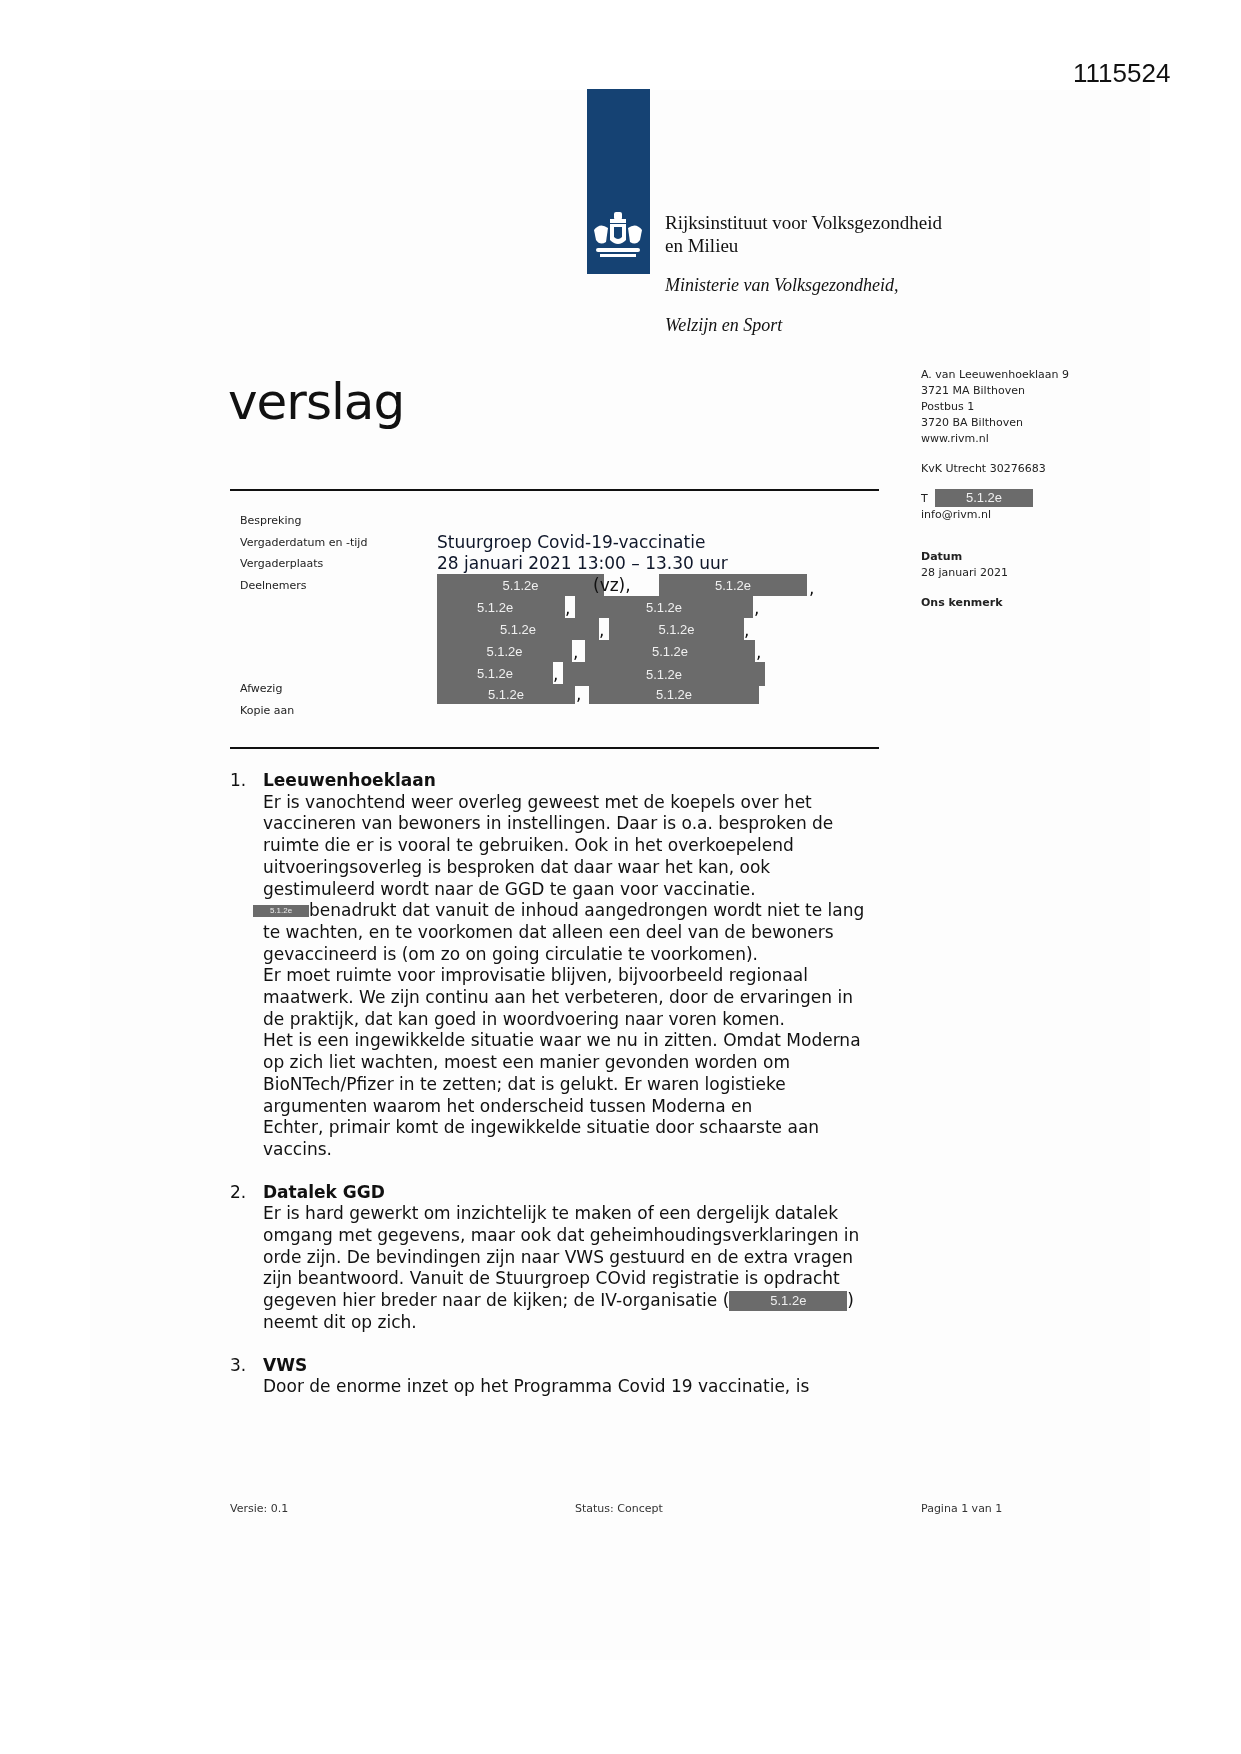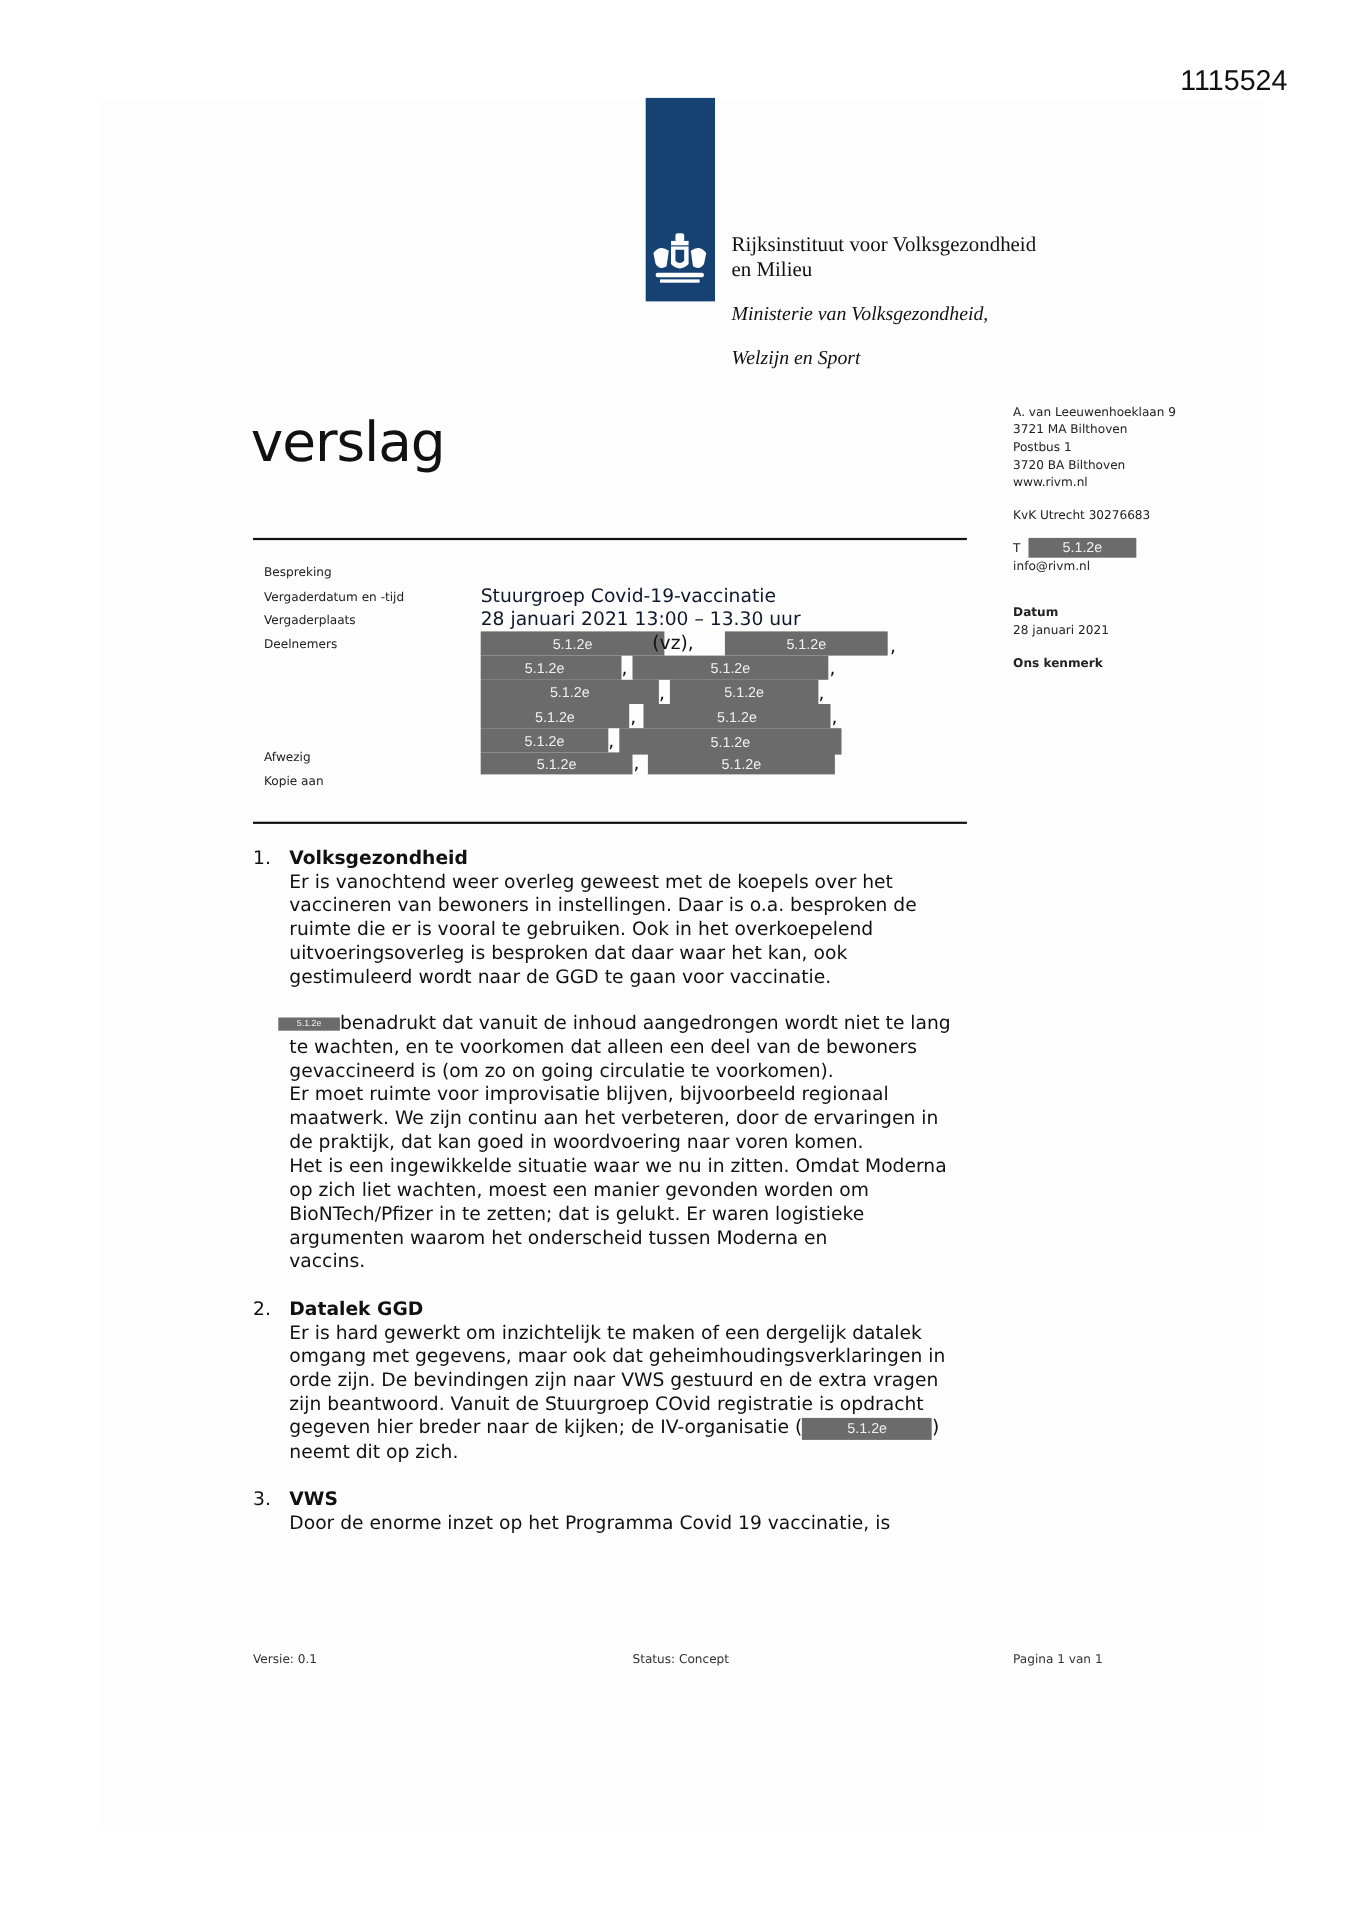--- a/index.html
+++ b/index.html
@@ -127,38 +127,39 @@
   <div class="redact" style="left:437px;top:684px;width:138px;height:20px;">5.1.2e</div>
   <div class="redact" style="left:589px;top:684px;width:170px;height:20px;">5.1.2e</div>
   <div class="txt" style="left:576px;top:684px;">,</div>
 </div>
 
 <div class="hr" style="top:747px;"></div>
 
 <div class="body" style="top:770px;">
   <div class="item">
     <span class="num">1.</span>
-    <div class="head">Volksgezondheid</div>
+    <div class="head">Leeuwenhoeklaan</div>
     <div>Er is vanochtend weer overleg geweest met de koepels over het</div>
     <div>vaccineren van bewoners in instellingen. Daar is o.a. besproken de</div>
     <div>ruimte die er is vooral te gebruiken. Ook in het overkoepelend</div>
     <div>uitvoeringsoverleg is besproken dat daar waar het kan, ook</div>
     <div>gestimuleerd wordt naar de GGD te gaan voor vaccinatie.</div>
-    <div style="margin-left:-10px;white-space:nowrap;margin-top:20px;">
+    <div style="margin-left:-10px;white-space:nowrap;">
       <span class="inline-redact" style="width:56px;">5.1.2e</span><span>benadrukt dat vanuit de inhoud aangedrongen wordt niet te lang</span>
     </div>
     <div>te wachten, en te voorkomen dat alleen een deel van de bewoners</div>
     <div>gevaccineerd is (om zo on going circulatie te voorkomen).</div>
     <div>Er moet ruimte voor improvisatie blijven, bijvoorbeeld regionaal</div>
     <div>maatwerk. We zijn continu aan het verbeteren, door de ervaringen in</div>
     <div>de praktijk, dat kan goed in woordvoering naar voren komen.</div>
     <div>Het is een ingewikkelde situatie waar we nu in zitten. Omdat Moderna</div>
     <div>op zich liet wachten, moest een manier gevonden worden om</div>
     <div>BioNTech/Pfizer in te zetten; dat is gelukt. Er waren logistieke</div>
     <div>argumenten waarom het onderscheid tussen Moderna en</div>
+    <div>Echter, primair komt de ingewikkelde situatie door schaarste aan</div>
     <div>vaccins.</div>
   </div>
 
   <div class="item">
     <span class="num">2.</span>
     <div class="head">Datalek GGD</div>
     <div>Er is hard gewerkt om inzichtelijk te maken of een dergelijk datalek</div>
     <div>omgang met gegevens, maar ook dat geheimhoudingsverklaringen in</div>
     <div>orde zijn. De bevindingen zijn naar VWS gestuurd en de extra vragen</div>
     <div>zijn beantwoord. Vanuit de Stuurgroep COvid registratie is opdracht</div>

